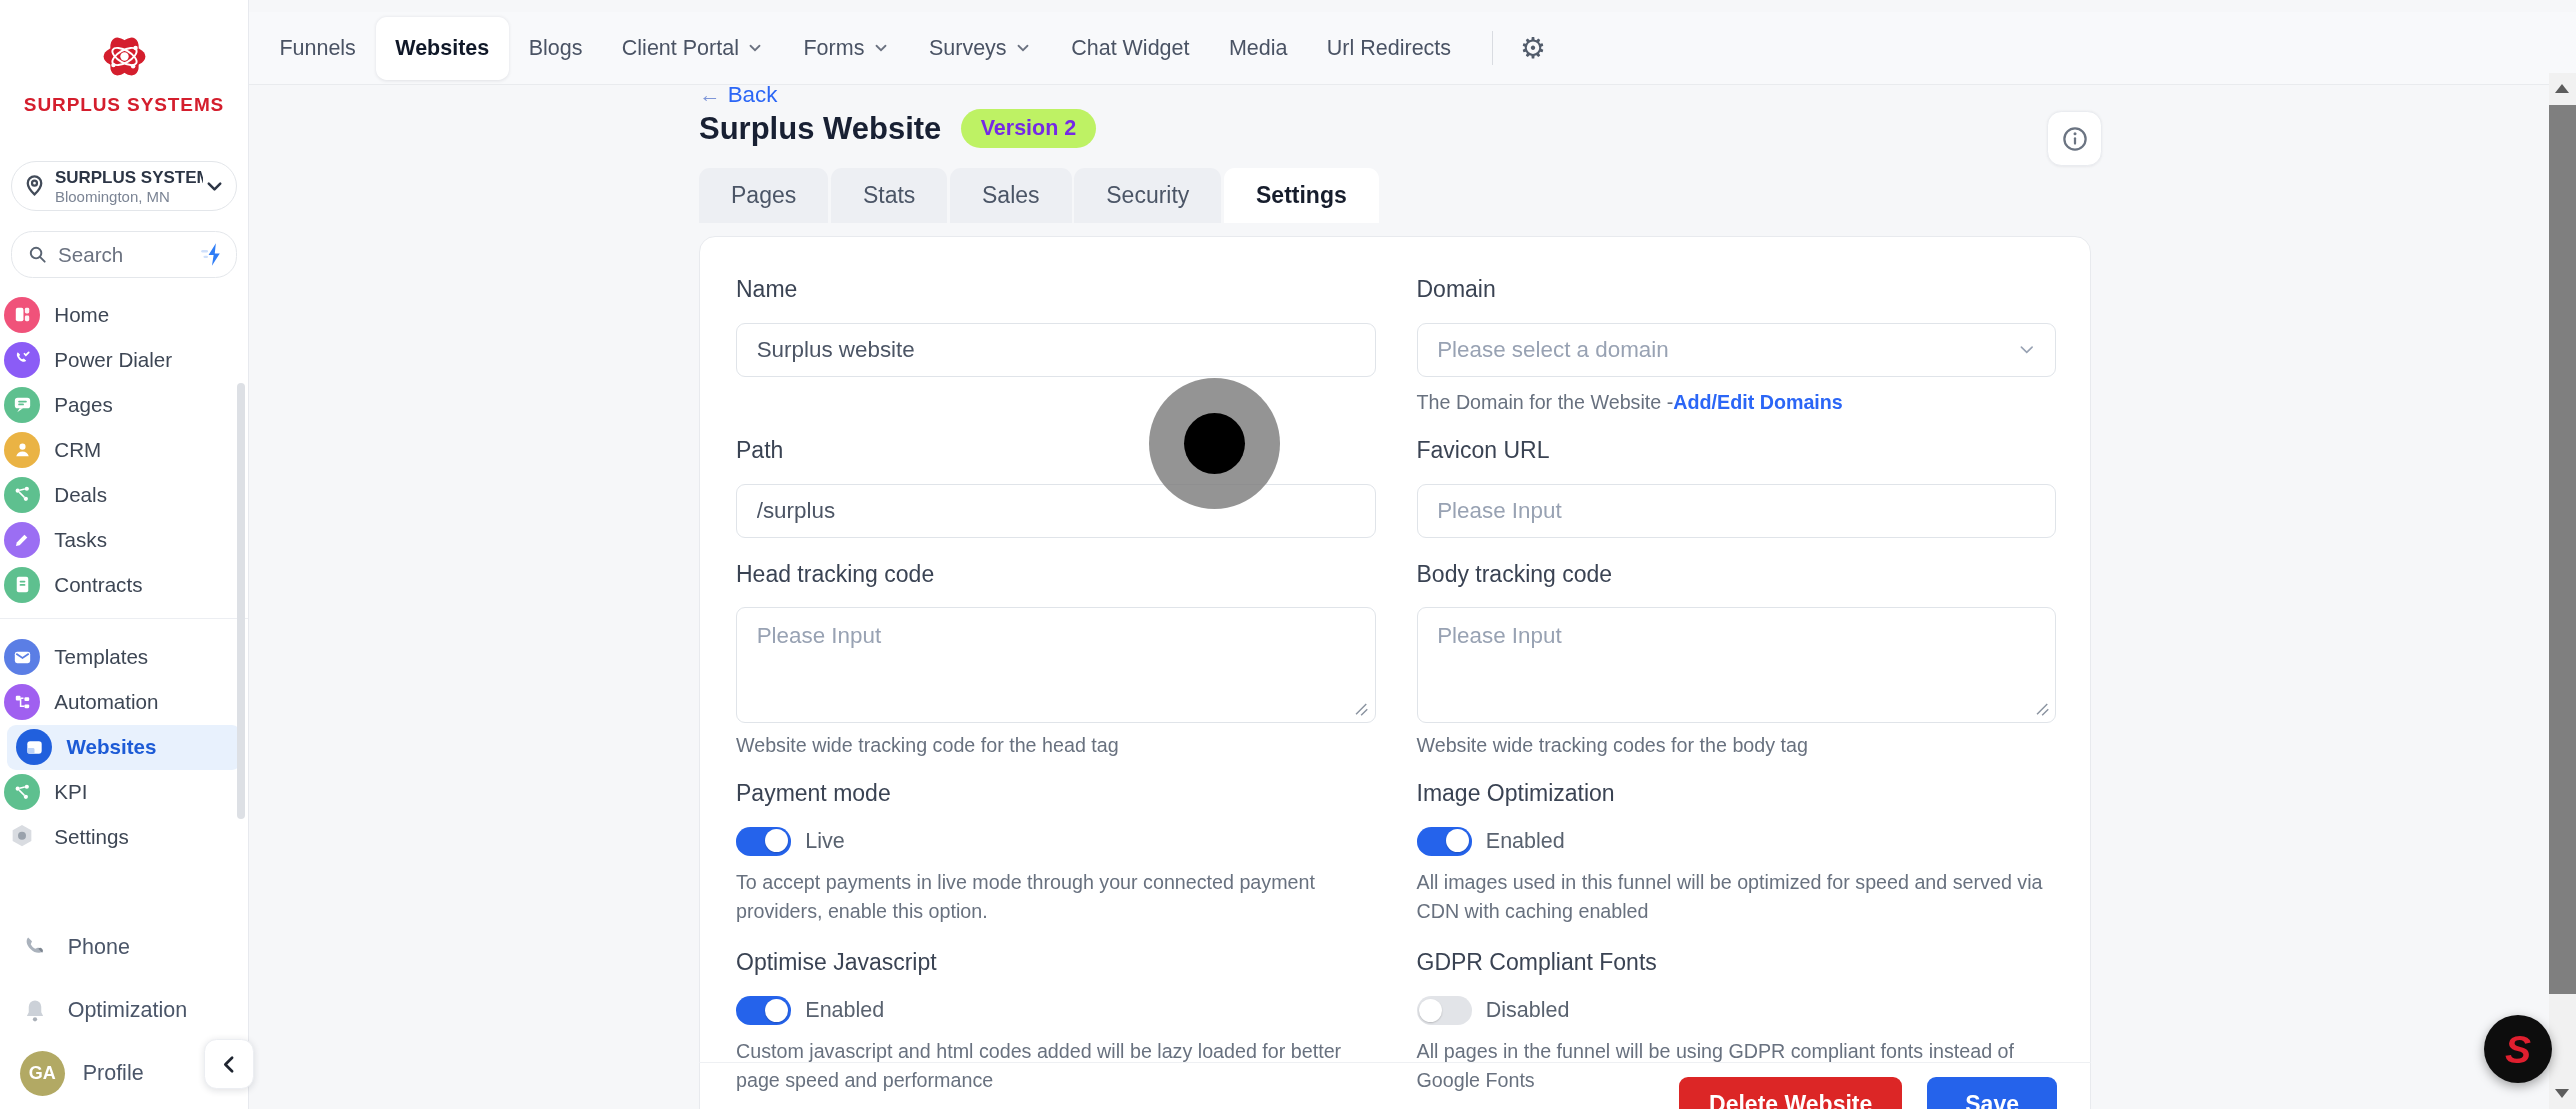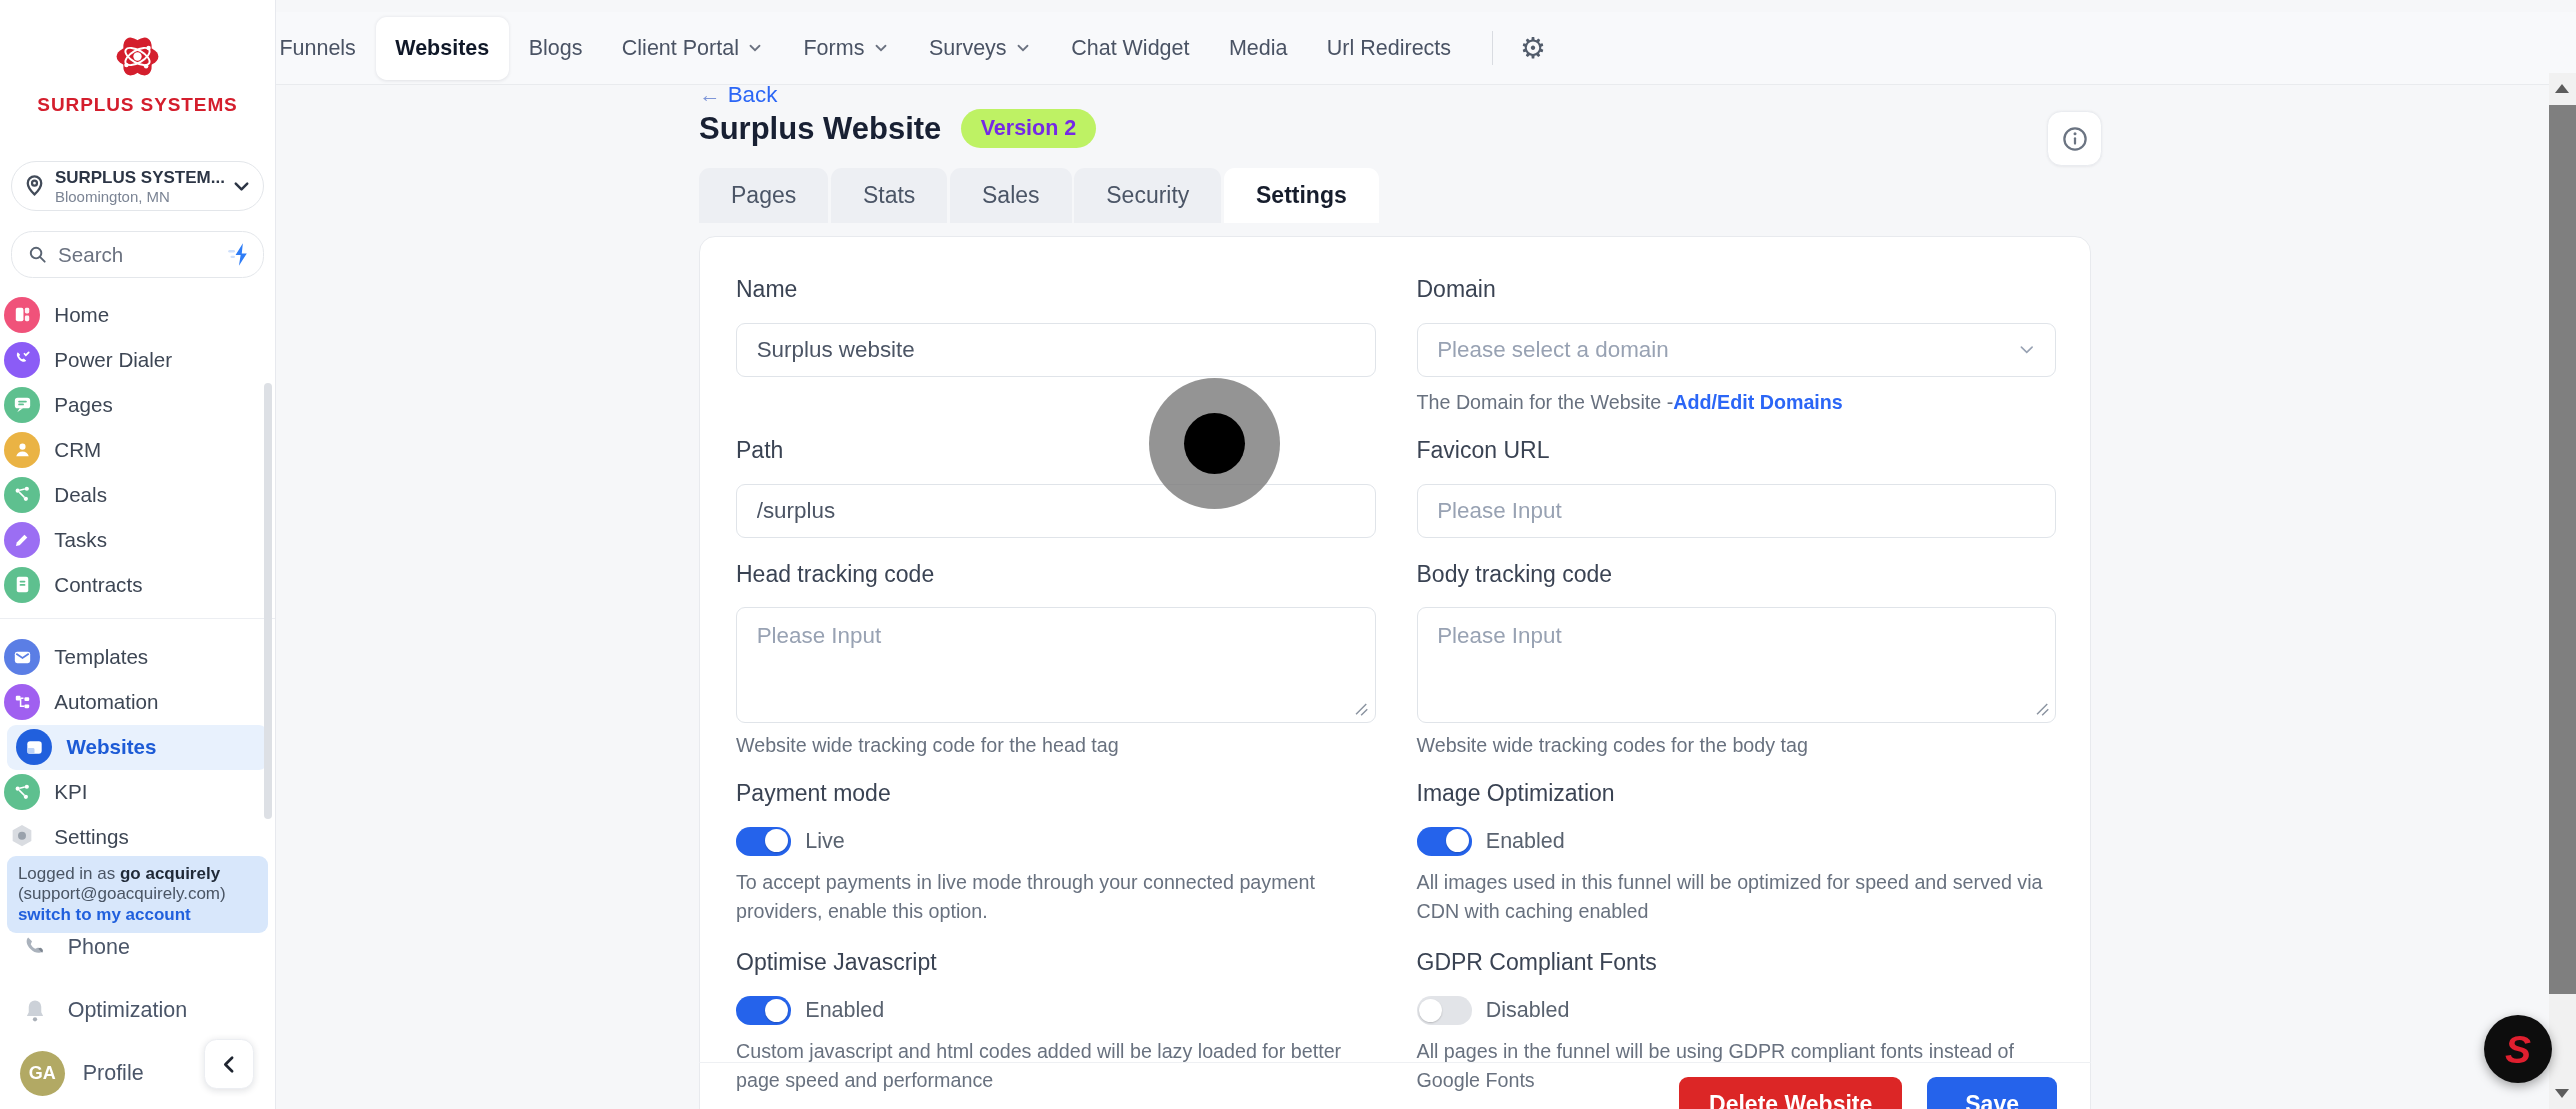--- a/index.html
+++ b/index.html
@@ -1,21 +1,21 @@
 <!DOCTYPE html>
 <html style="font-size:14.3px"><head>
 <meta charset="utf-8">
 <style>
   * { margin:0; padding:0; box-sizing:border-box; }
   html,body { width:2576px; height:1109px; overflow:hidden; background:#f6f7f9;
     font-family:"Liberation Sans", sans-serif; }
   .app { position:relative; width:2576px; height:1109px; }
 
   
-  .sidebar { position:absolute; left:0; top:0; width:276px; height:1109px;
+  .sidebar { position:absolute; left:0; top:0; width:249px; height:1109px;
     background:#ffffff; border-right:0.9px solid #e7e9ee; z-index:20; }
   .logo { padding-top:27px; text-align:center; }
   .logo svg { width:59px; height:59px; }
   .logo-text { margin-top:5.4px; font-size:19px; font-weight:700; letter-spacing:0.9px; color:#d41e2d; }
   .acct { margin:45px 10.7px 0; height:50px; border:1.3px solid #e3e6ea; border-radius:25px;
     display:flex; align-items:center; padding:0 10.7px 0 9px; background:#fff; cursor:pointer; }
   .acct-text { flex:1; min-width:0; margin-left:7.2px; }
   .acct-name { font-size:17px; font-weight:600; color:#2c3545; white-space:nowrap; overflow:hidden; }
   .acct-loc { font-size:15px; color:#7b8494; white-space:nowrap; }
   .search { margin:19.7px 10.7px 0; height:47px; border:1.3px solid #e4e7eb; border-radius:21.5px;
@@ -303,25 +303,20 @@
         <span class="mic">
           <svg viewBox="0 0 24 24" style="width:32px;height:32px">
               <path d="M12 3l7 4v8l-7 4-7-4V7z" fill="#d9dce1"></path>
               <circle cx="12" cy="11" r="3" fill="#9aa2ac"></circle>
             </svg>
         </span>
         <span>Settings</span>
       </div>
     </nav>
 
-    <div class="login-banner">
-      <span>Logged in as </span><span class="acct-bold">go acquirely</span><br>
-      <span>(support@goacquirely.com)</span><br>
-      <span class="switch-link">switch to my account</span>
-    </div>
 
     <div class="bottom-menu">
       <div class="brow">
         <svg viewBox="0 0 24 24">
           <path d="M6.5 3.5c-2 2-1.5 5.9 1.9 9.3s7.3 3.9 9.3 1.9l-3.1-3.1-2.4 1c-1.4-.6-3-2.2-3.6-3.6l1-2.4z" fill="#aab2bc"></path>
           <path d="M14.6 12.6l3.1 3.1c.9-.9.9-2.2-.1-3.2-.9-.9-2.1-.9-3 .1z" fill="#7d8691"></path>
         </svg>
         <span>Phone</span>
       </div>
       <div class="brow">

